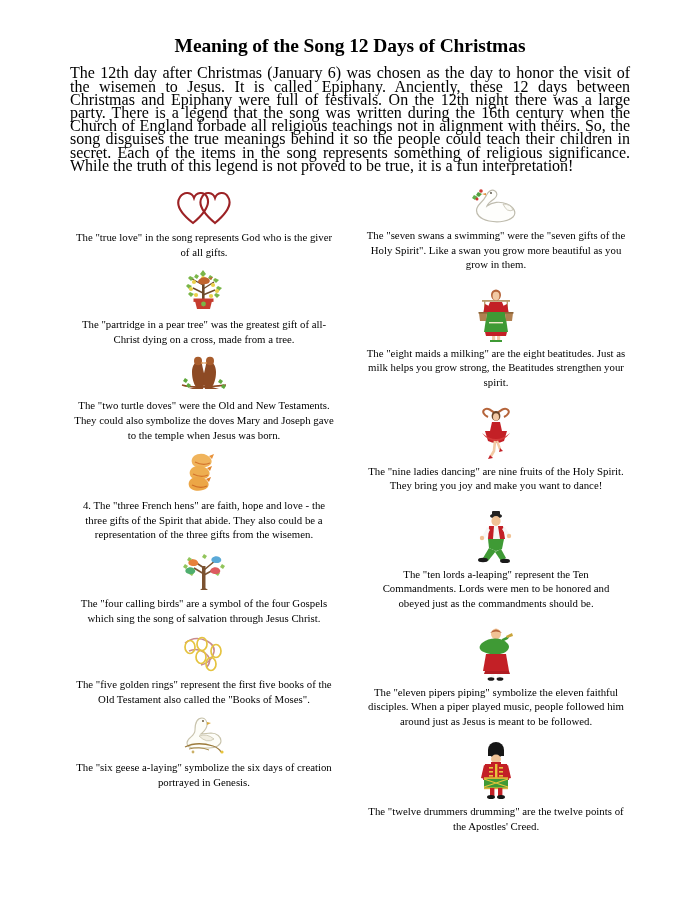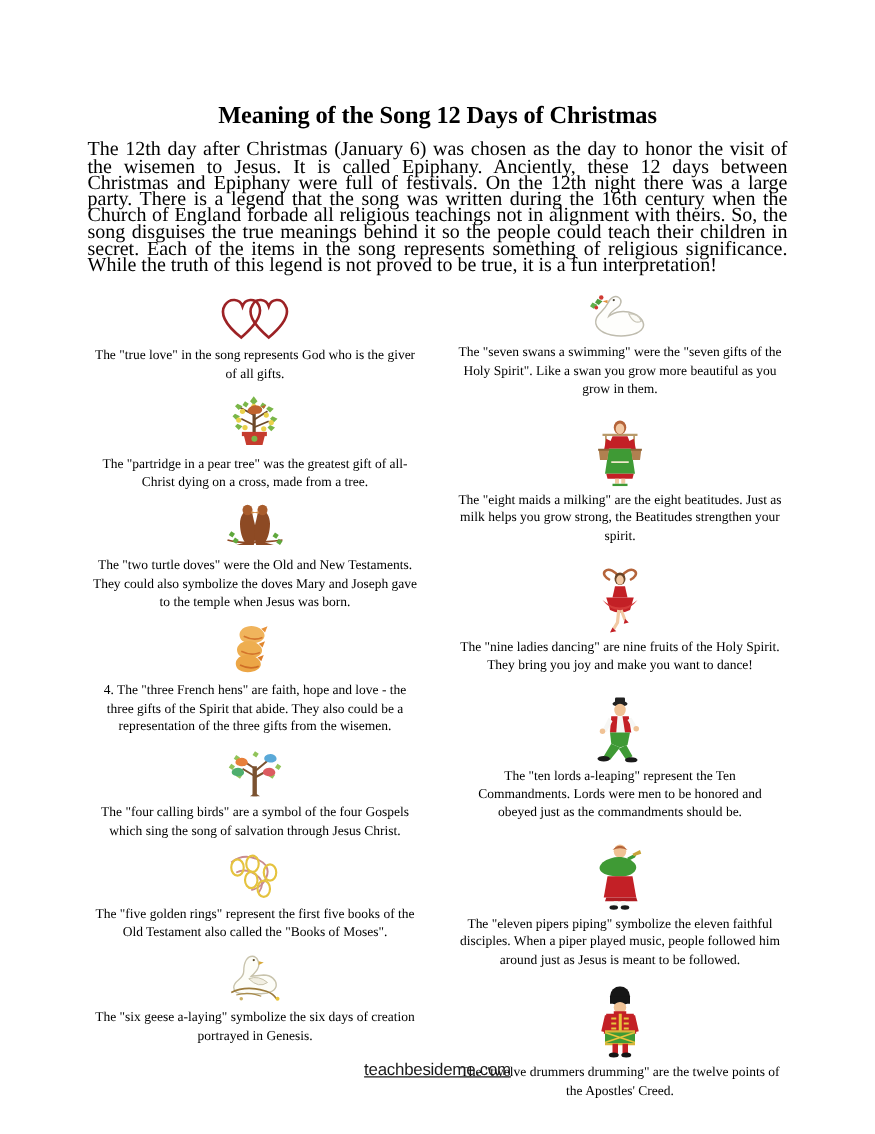--- a/index.html
+++ b/index.html
@@ -13,21 +13,21 @@
     height: 907px;
     font-family: "Liberation Serif", "DejaVu Serif", serif;
     color: #000000;
     overflow: hidden;
     position: relative;
   }
   .page {
     width: 700px;
     height: 907px;
     box-sizing: border-box;
-    padding: 81px 70px 0 70px;
+    padding: 34px 70px 0 70px;
     position: relative;
   }
   .doc-title {
     text-align: center;
     font-size: 19.5px;
     font-weight: bold;
     letter-spacing: -0.1px;
     margin: 0 0 9px 0;
     line-height: 1.2;
   }
@@ -401,17 +401,14 @@
             <ellipse cx="20" cy="55" rx="4" ry="2" fill="#161616"></ellipse>
             <ellipse cx="30" cy="55" rx="4" ry="2" fill="#161616"></ellipse>
           </svg>
         </span>
         <span class="caption">The "twelve drummers drumming" are the twelve points of the Apostles' Creed.</span>
       </div>
 
     </div>
   </div>
 
-  <div class="footer">
-    <a class="footer-link" href="#">teachbesideme.com</a>
-  </div>
 
 </div>
 
 </body></html>

